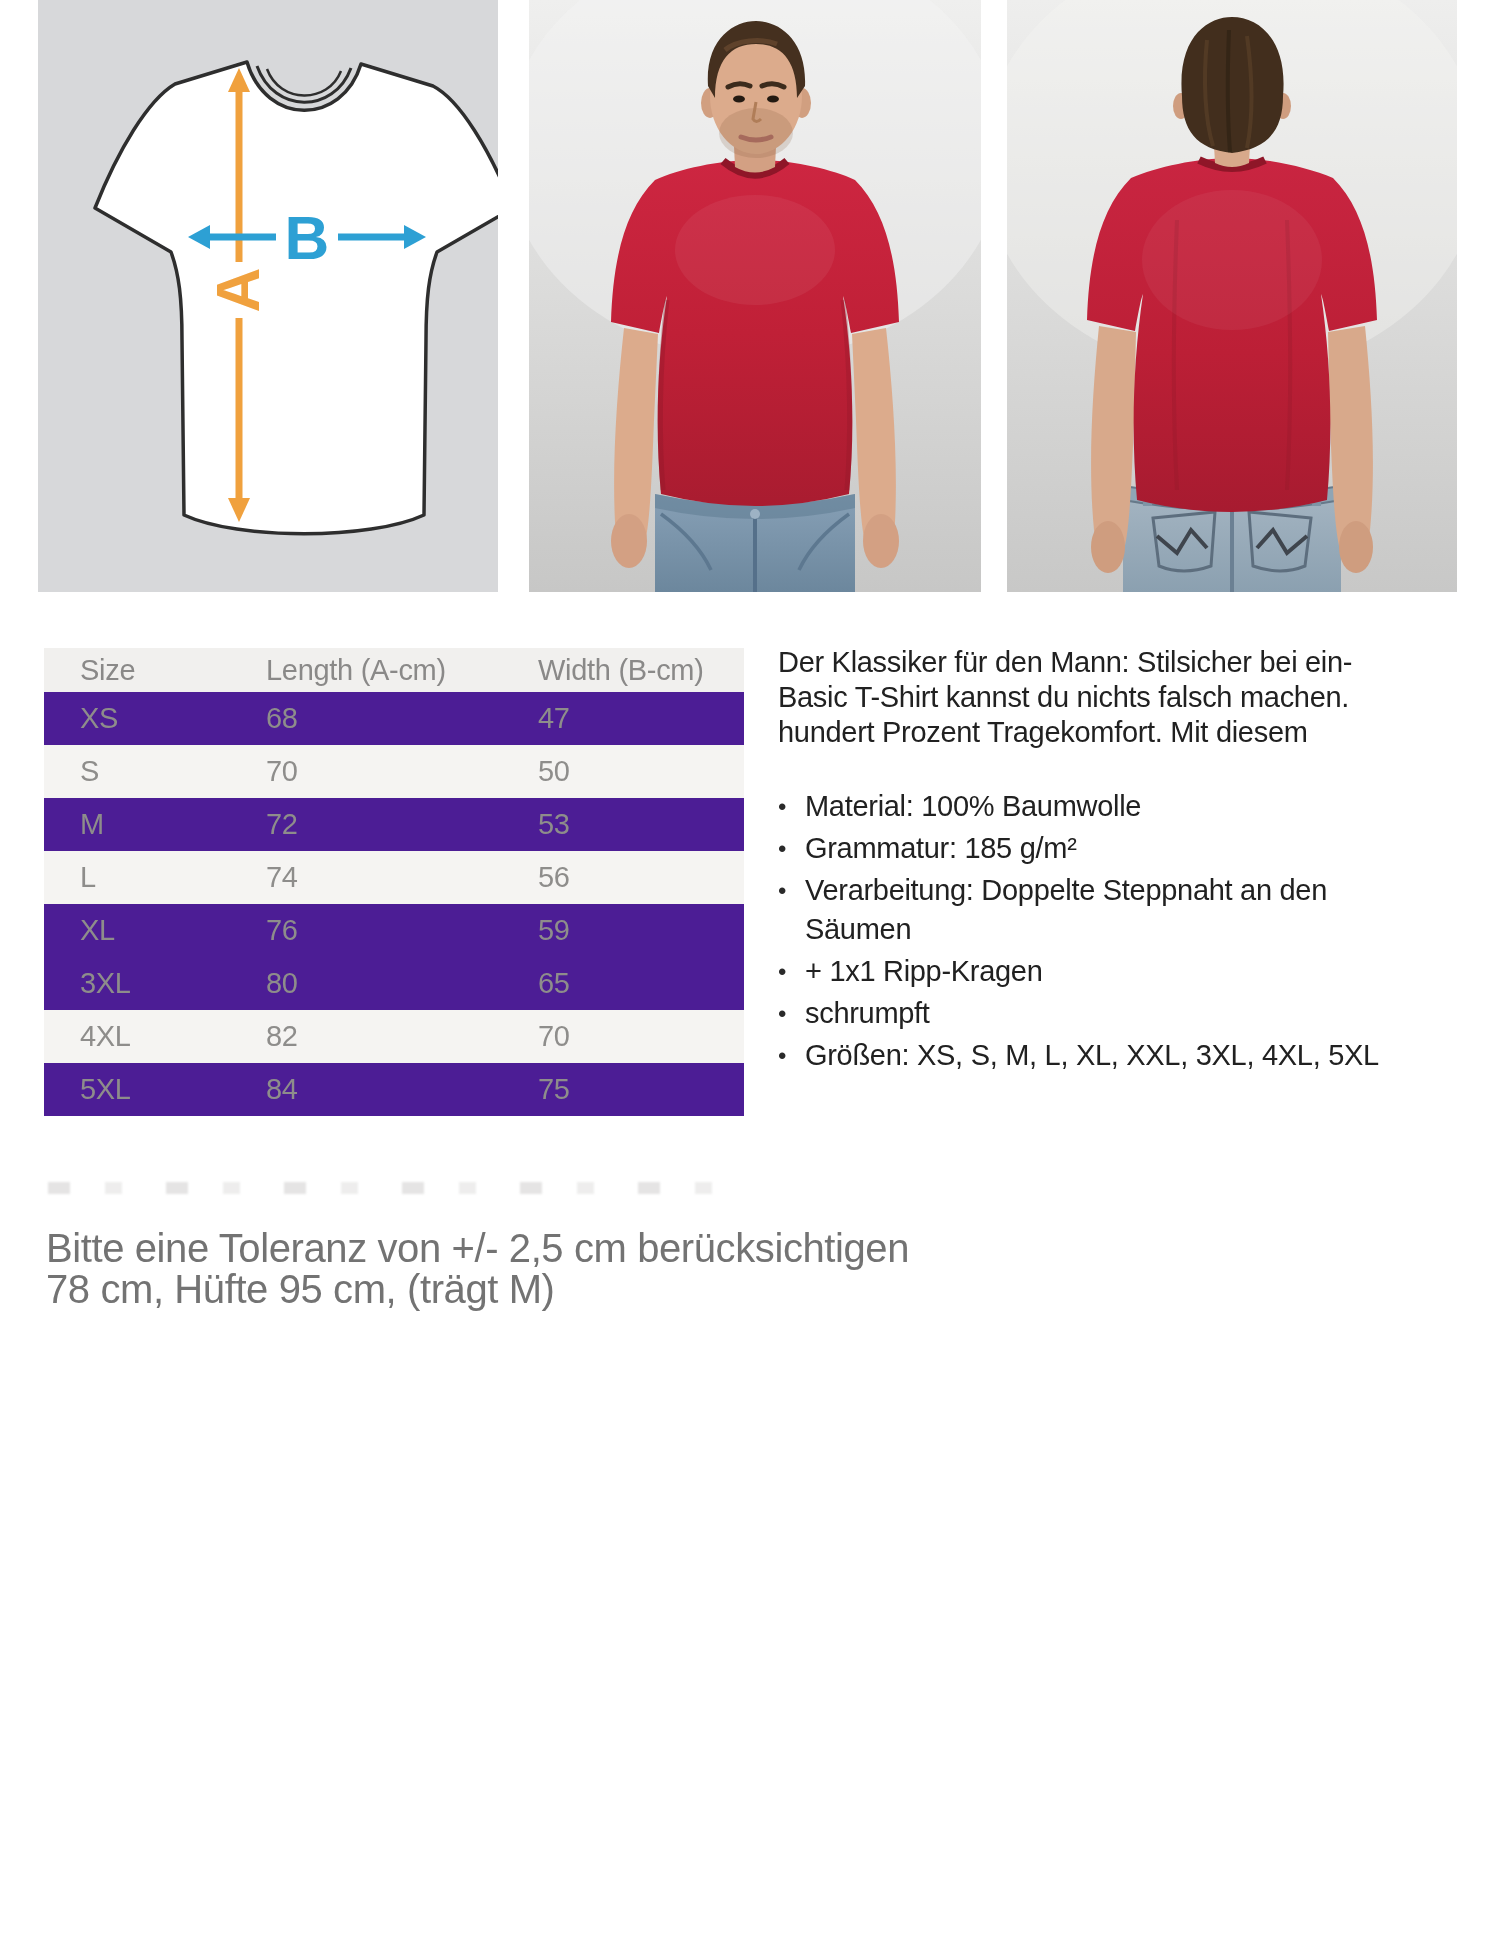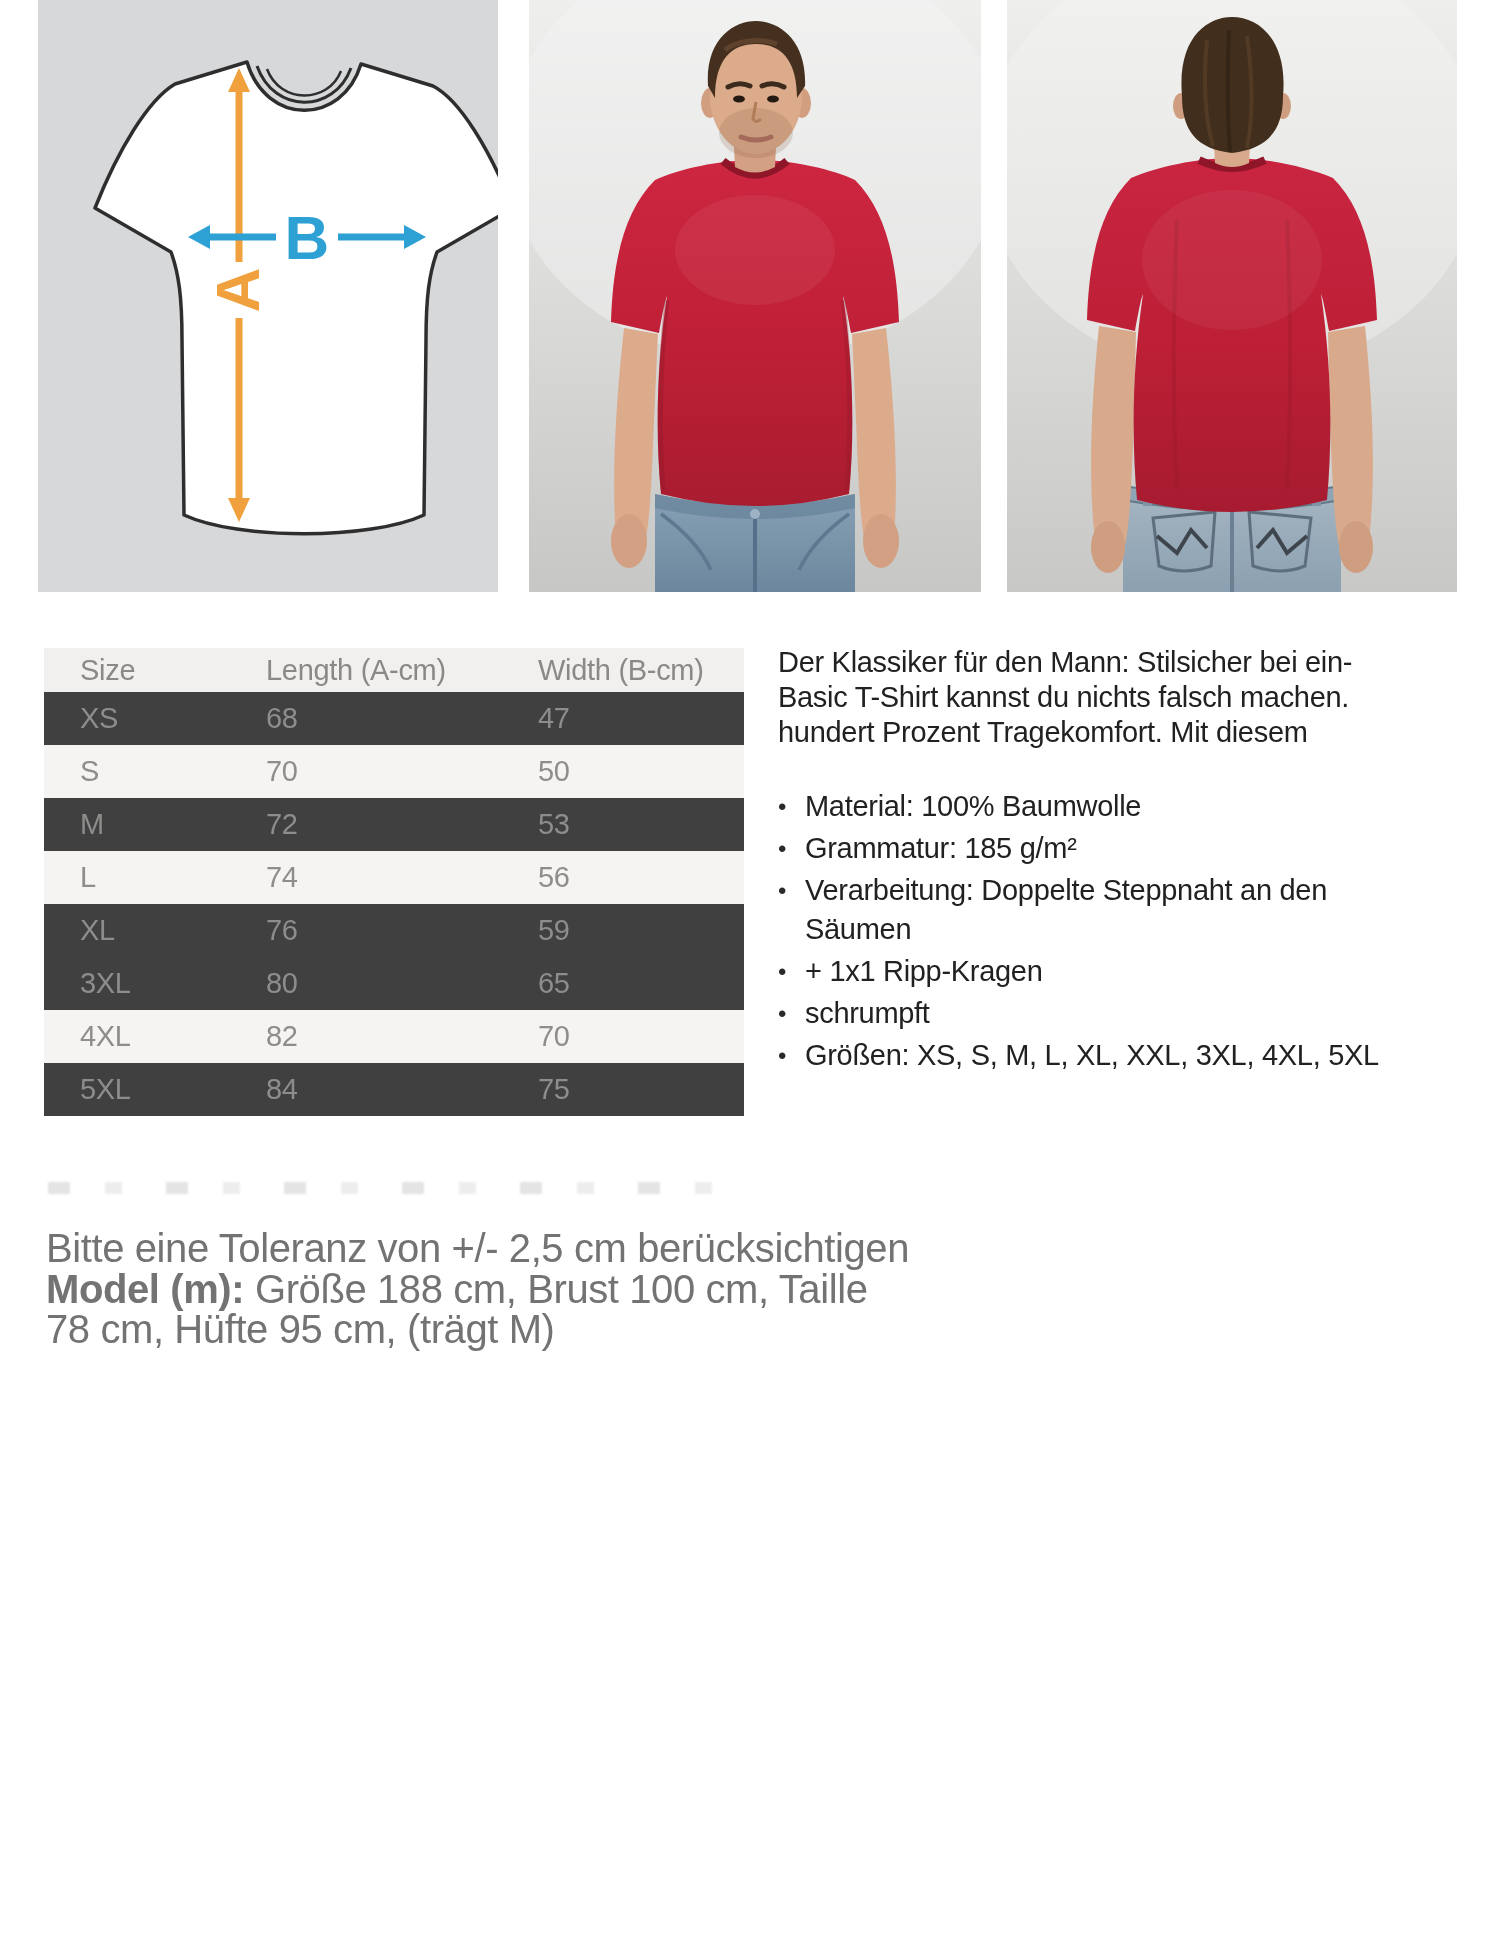--- a/index.html
+++ b/index.html
@@ -13,21 +13,21 @@
   .panel svg { display:block; width:100%; height:100%; }
   .panel-diagram { left:38px;  width:460px; }
   .panel-front   { left:529px; width:452px; }
   .panel-back    { left:1007px; width:450px; }
 
   
   .size-table { position:absolute; left:44px; top:648px; width:700px;
     font-size:29px; letter-spacing:-0.3px; color:#8e8d8b; }
   .trow { display:grid; grid-template-columns:222px 272px 1fr; align-items:center; height:53px; }
   .trow.head { height:44px; background:#f1f0ee; color:#8a8988; }
-  .trow.odd  { background:#404040; }
+  .trow.odd  { background:#4c1d95; }
   .trow.even { background:#f5f4f2; }
   .tcell { white-space:nowrap; }
   .tcell:first-child { padding-left:36px; }
 
   .table-cutoff { position:absolute; left:48px; top:1182px; width:692px; height:12px;
     background:repeating-linear-gradient(90deg, rgba(150,148,146,.55) 0 22px, transparent 22px 57px,
                rgba(160,158,156,.4) 57px 74px, transparent 74px 118px);
     opacity:.45; filter:blur(1.2px); }
 
   
@@ -303,17 +303,16 @@
           <div class="marker">•</div>
           <div>
             <div class="bline">Größen: XS, S, M, L, XL, XXL, 3XL, 4XL, 5XL</div>
           </div>
         </div>
       </div>
   </div>
 
   <div class="note">
     <div class="nline">Bitte eine Toleranz von +/- 2,5 cm berücksichtigen</div>
-    <div class="nline"><b>Model (m):</b><span> Größe 188 cm, Brust 100 cm, Taille</span></div>
     <div class="nline">78 cm, Hüfte 95 cm, (trägt M)</div>
   </div>
 
 </div>
 
 </body></html>

